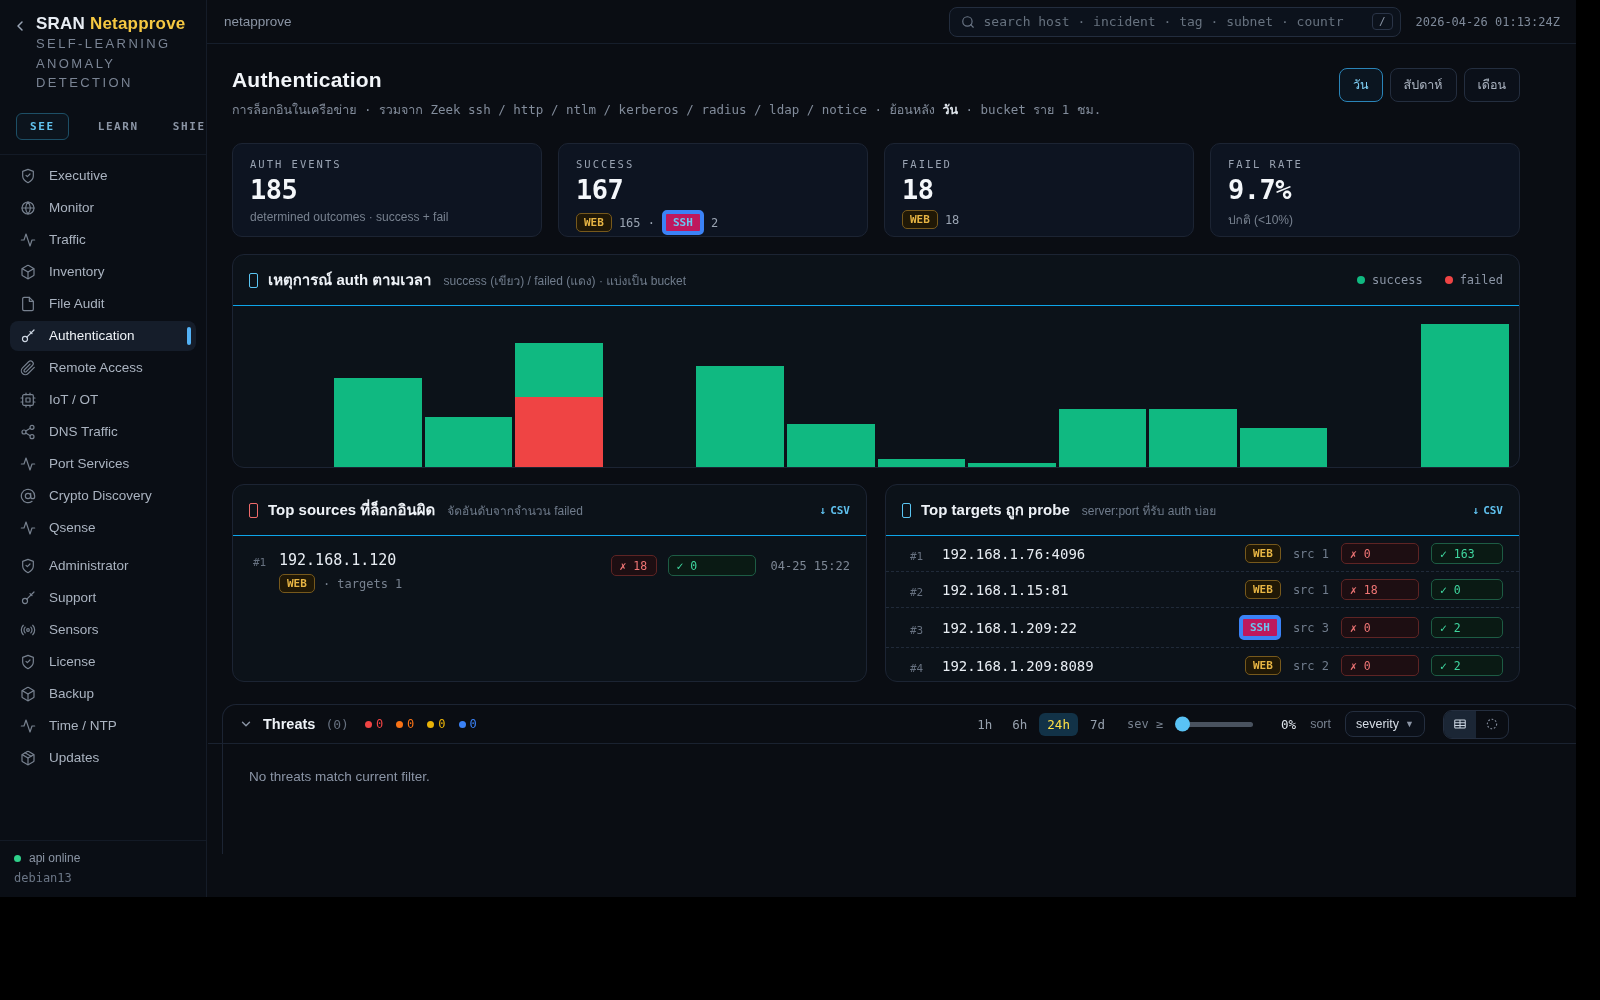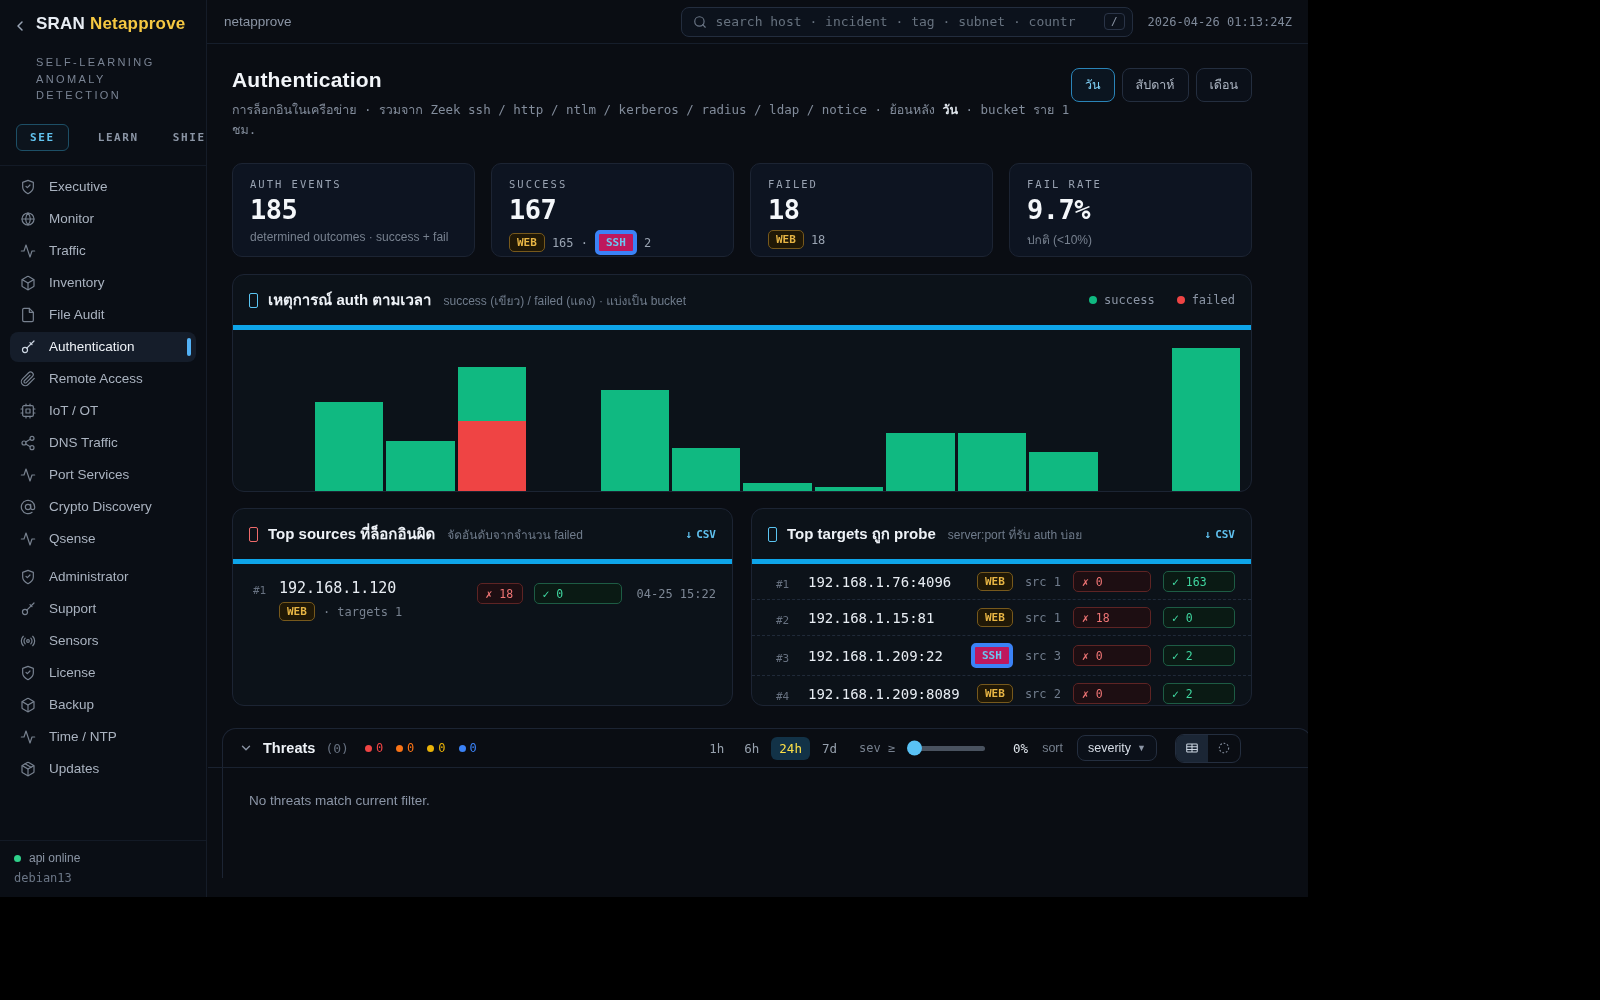--- a/index.html
+++ b/index.html
@@ -1,30 +1,30 @@
 <!DOCTYPE html>
 <html><head>
 <meta charset="utf-8">
 <style>
   * { box-sizing: border-box; margin: 0; padding: 0; }
   html,body { background:#000; }
   body { font-family:"Liberation Sans", sans-serif; color:#e6ebf2; }
   .mono { font-family:"DejaVu Sans Mono", monospace; }
 
-  .app { width:1308px; height:897px; display:grid; grid-template-columns:207px 1fr; background:#0a0d13; overflow:hidden; }
+  .app { width:1576px; height:897px; display:grid; grid-template-columns:207px 1fr; background:#0a0d13; overflow:hidden; }
 
   
   .sidebar { background:#0a0e15; border-right:1px solid #151c28; display:flex; flex-direction:column; overflow:hidden; }
   .side-head { display:flex; align-items:flex-start; gap:8px; padding:14px 12px 10px 12px; }
   .back-btn { background:none; border:none; color:#9aa5b5; cursor:pointer; padding:4px 0 0 0; }
   .back-btn svg { width:16px; height:16px; }
   .brand { font-size:17px; font-weight:bold; letter-spacing:.2px; }
   .brand .b1 { color:#e8edf4; }
   .brand .b2 { color:#f5c842; }
-  .tagline { font-size:11px; letter-spacing:2.4px; color:#7a8494; margin-top:20px; line-height:1.5; }
+  .tagline { font-size:13px; letter-spacing:2.4px; color:#7a8494; margin-top:0; line-height:1.5; }
   .mode-tabs { display:flex; align-items:center; gap:24px; padding:10px 14px 14px 16px; border-bottom:1px solid #131a26; }
   .mode-tab { background:none; border:1px solid transparent; font-size:11px; font-weight:bold; letter-spacing:1.6px; color:#8b95a5; cursor:pointer; padding:6px 4px; font-family:"DejaVu Sans Mono", monospace; }
   .mode-tab.active { border:1px solid #1d4f66; border-radius:6px; color:#62c4f0; padding:6px 13px; background:#0c141d; }
   .nav { padding:6px 10px 0 10px; }
   .nav-item { display:flex; align-items:center; gap:13px; padding:7px 10px; border-radius:8px; color:#aab3c0; font-size:13.5px; cursor:pointer; position:relative; margin-bottom:2px; }
   .nav-item svg { width:16px; height:16px; color:#77818f; flex:0 0 auto; }
   .nav-item.active { background:#151d2a; color:#eef2f7; }
   .nav-item.active svg { color:#cdd6e2; }
   .nav-item.active::after { content:""; position:absolute; right:5px; top:6px; bottom:6px; width:4px; border-radius:2px; background:#53b1f5; }
   .sys-label { font-size:10px; letter-spacing:2.2px; color:#6b7686; padding:16px 20px 6px 20px; border-top:1px solid #131a26; margin-top:10px; }
@@ -62,21 +62,21 @@
   .card-value { font-size:27px; font-weight:bold; color:#f4f7fa; margin-top:4px; font-family:"DejaVu Sans Mono", monospace; letter-spacing:-.5px; }
   .card-sub { font-size:12px; color:#77818f; margin-top:5px; }
   .card-badges { display:flex; align-items:center; gap:7px; margin-top:5px; font-size:12px; color:#9aa4b2; font-family:"DejaVu Sans Mono", monospace; }
 
   .tag { font-size:11px; font-weight:bold; padding:2px 7px; border-radius:5px; font-family:"DejaVu Sans Mono", monospace; }
   .tag-web { color:#e7b544; border:1px solid #77591c; background:#201806; }
   .tag-ssh { color:#6ac6f2; border:4px solid #3b82f6; background:#be185d; }
 
   
   .panel { background:#0c1219; border:1px solid #1c2433; border-radius:12px; overflow:hidden; }
-  .panel-head { display:flex; align-items:center; gap:10px; padding:13px 16px; border-bottom:5px solid #0ea5e9; }
+  .panel-head { display:flex; align-items:center; gap:10px; padding:13px 16px; border-bottom:1px solid #0ea5e9; }
   .tofu { width:9px; height:15px; border:1.5px solid currentColor; border-radius:2px; flex:0 0 auto; }
   .panel-title { font-size:15px; font-weight:bold; color:#eef2f7; }
   .panel-sub { font-size:12px; color:#707c8c; margin-left:2px; }
   .csv-btn { margin-left:auto; background:none; border:none; cursor:pointer; color:#5fc0ee; font-size:11px; font-weight:bold; font-family:"DejaVu Sans Mono", monospace; display:flex; align-items:center; gap:4px; }
 
   .chart-panel { margin-top:17px; }
   .legend { margin-left:auto; display:flex; gap:22px; align-items:center; }
   .legend-item { display:flex; align-items:center; gap:7px; font-size:12px; color:#8b95a5; font-family:"DejaVu Sans Mono", monospace; }
   .legend-dot { width:8px; height:8px; border-radius:50%; }
   .plot { height:155px; display:flex; align-items:flex-end; padding:0 9px; margin-top:6px; }

